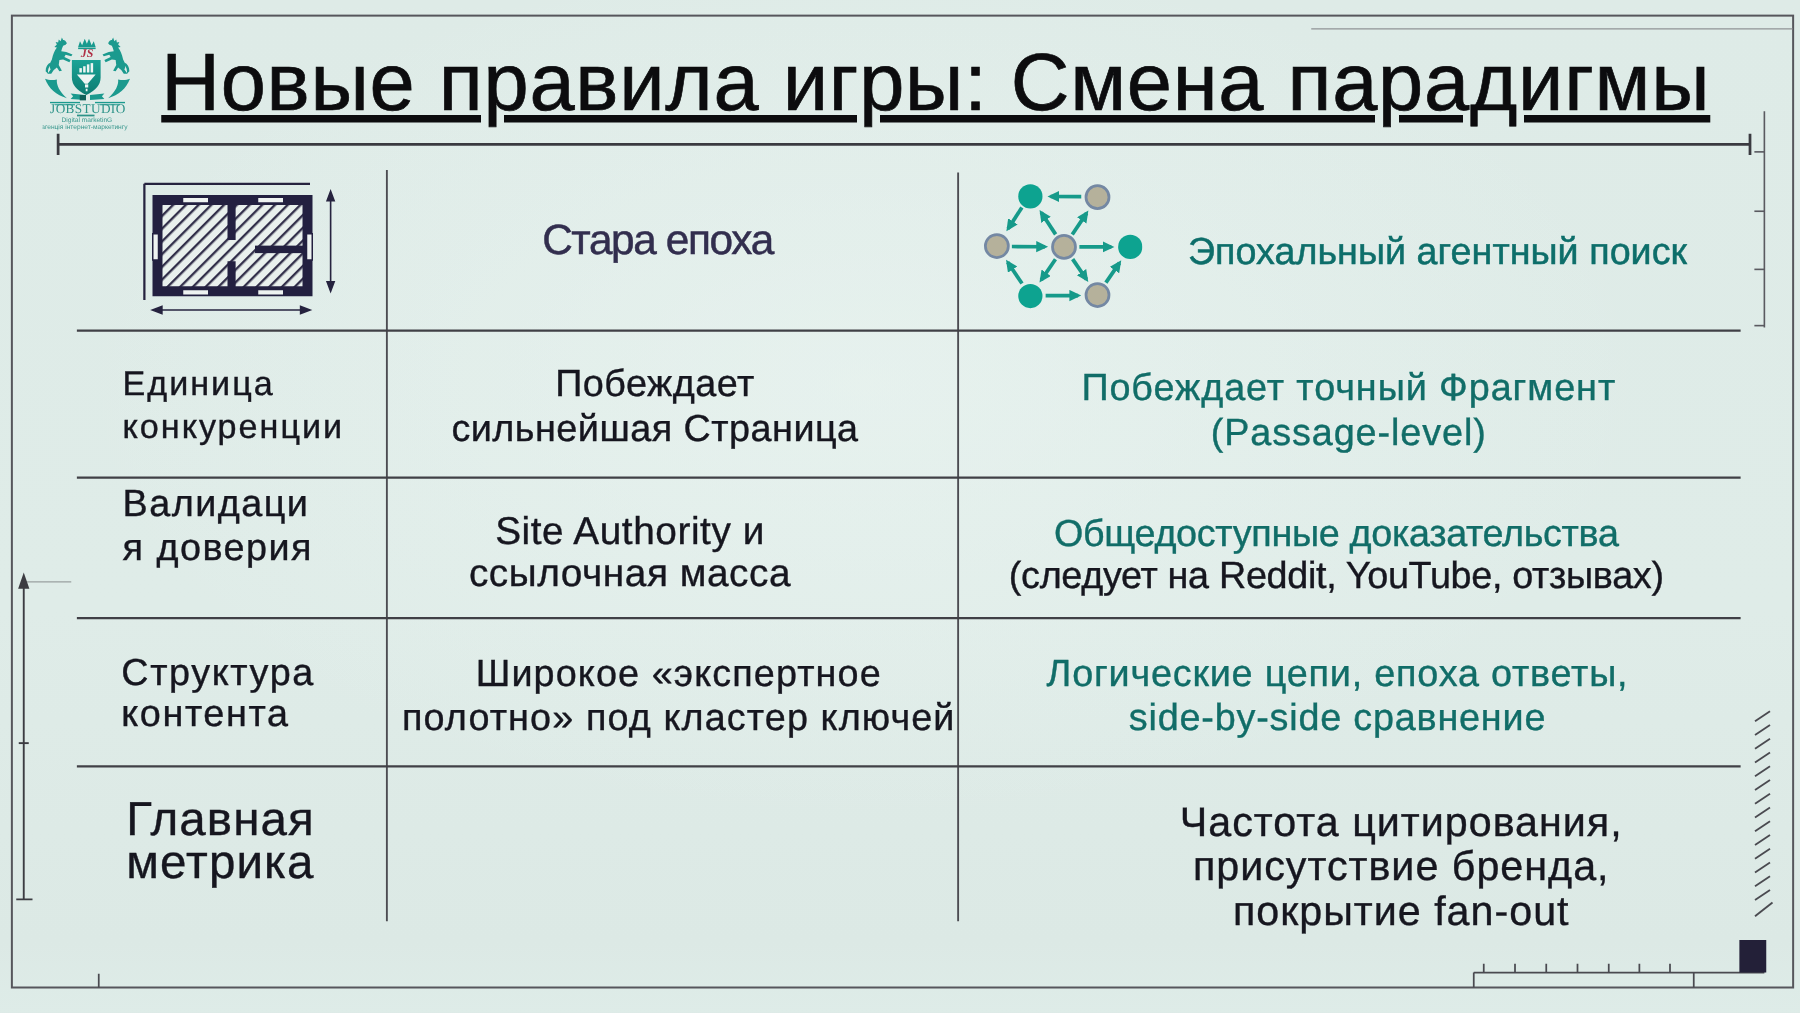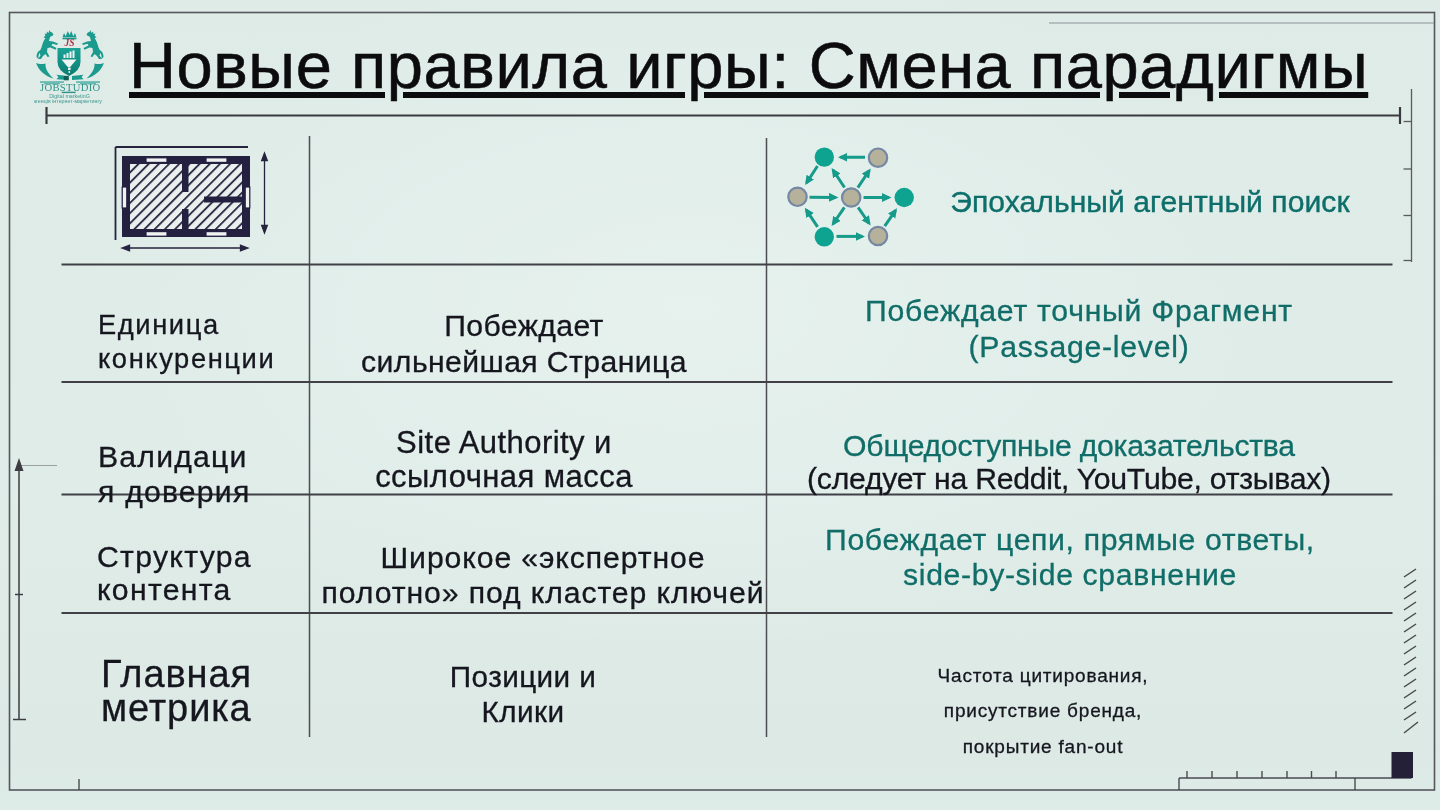--- a/index.html
+++ b/index.html
@@ -4,21 +4,21 @@
 <style>
   html,body{margin:0;padding:0;}
   body{width:1440px;height:810px;overflow:hidden;background:#dde9e6;}
   #page{position:absolute;top:0;left:0;width:1440px;height:810px;
     background:
       radial-gradient(ellipse 900px 500px at 48% 38%, rgba(238,247,244,.5), rgba(238,247,244,0) 70%),
       linear-gradient(180deg,#deebe7 0%,#dfece8 60%,#dce9e5 93%,#deece8 100%);
     font-family:"Liberation Sans",sans-serif;}
   .t{position:absolute;white-space:pre;}
   .c{transform:translateX(-50%);text-align:center;}
-  .dark{color:#16161f;margin-top:18px;}
+  .dark{color:#16161f;}
   .teal{color:#116d68;}
   #title{left:129px;top:33px;font-size:65px;line-height:65px;color:#0c0c0e;letter-spacing:.58px;text-decoration:underline;-webkit-text-stroke:.55px #0c0c0e;}
   .h1{font-size:33.9px;line-height:34px;color:#322e4e;letter-spacing:-1.1px;-webkit-text-stroke:.4px #322e4e;}
   .h2{font-size:30.1px;line-height:30px;color:#0d6e6a;letter-spacing:.05px;margin-top:12px;-webkit-text-stroke:.4px #0d6e6a;}
   .bt{-webkit-text-stroke:.3px currentColor;}
 </style>
 </head>
 <body>
 <div id="page">
 
@@ -193,43 +193,42 @@
       <circle cx="40.3" cy="17.1" r="9.7" fill="#0da390"></circle>
       <circle cx="94" cy="17.7" r="9.2" fill="#b5b19b" stroke="#7488a3" stroke-width="2.2"></circle>
       <circle cx="13.5" cy="56.8" r="9.2" fill="#b5b19b" stroke="#7488a3" stroke-width="2.2"></circle>
       <circle cx="67.2" cy="57.5" r="9.2" fill="#b5b19b" stroke="#7488a3" stroke-width="2.2"></circle>
       <circle cx="120.2" cy="57.5" r="9.7" fill="#0da390"></circle>
       <circle cx="40.3" cy="96.8" r="9.7" fill="#0da390"></circle>
       <circle cx="94" cy="96" r="9.2" fill="#b5b19b" stroke="#7488a3" stroke-width="2.2"></circle>
     </g>
   </svg>
 
+  <div class="t c h1" style="left:526px;top:175.4px;">Стара епоха</div>
   <div class="t c h2" style="left:1150px;top:175.1px;">Эпохальный агентный поиск</div>
 
   <div class="t dark bt" style="left:98px;top:290px;font-size:27.3px;line-height:34px;letter-spacing:1.6px;">Единица
 конкуренции</div>
   <div class="t c teal bt" style="left:1079px;top:293px;font-size:30.2px;line-height:36px;letter-spacing:.75px;">Побеждает точный Фрагмент
 (Passage-level)</div>
   <div class="t c dark bt" style="left:524px;top:289.8px;font-size:30.2px;line-height:36.5px;letter-spacing:.4px;">Побеждает
 сильнейшая Страница</div>
 
-  <div class="t dark bt" style="left:98px;top:422px;font-size:30.2px;line-height:34.6px;letter-spacing:1.2px;">Валидаци
+  <div class="t dark bt" style="left:98px;top:387px;font-size:30.2px;line-height:34.6px;letter-spacing:1.2px;">Валидаци
 я доверия</div>
   <div class="t c dark bt" style="left:504px;top:407.7px;font-size:31px;line-height:34.7px;letter-spacing:.45px;">Site Authority и
 ссылочная масса</div>
   <div class="t c bt dark" style="left:1069px;top:410.8px;font-size:30.2px;line-height:33px;letter-spacing:-.25px;text-align:center;"><span class="teal">Общедоступные доказательства</span>
 (следует на Reddit, YouTube, отзывах)</div>
 
   <div class="t c dark bt" style="left:543px;top:522px;font-size:30.2px;line-height:35.1px;letter-spacing:.9px;">Широкое «экспертное
 полотно» под кластер ключей</div>
   <div class="t dark bt" style="left:97px;top:523px;font-size:30.2px;line-height:32.7px;letter-spacing:1.3px;">Структура
 контента</div>
-  <div class="t c teal bt" style="left:1070px;top:523.2px;font-size:30.2px;line-height:34.9px;letter-spacing:.65px;">Побеждает цепи, прямые ответы,
+  <div class="t c teal bt" style="left:1070px;top:523.2px;font-size:30.2px;line-height:34.9px;letter-spacing:.65px;">Логические цепи, епоха ответы,
 side-by-side сравнение</div>
 
   <div class="t dark bt" style="left:101px;top:638.9px;font-size:38px;line-height:34.3px;letter-spacing:.9px;">Главная
 метрика</div>
-  <div class="t c dark bt" style="left:523px;top:642.3px;font-size:29.7px;line-height:34.6px;letter-spacing:.4px;">Позиции и
-Клики</div>
-  <div class="t c dark bt" style="left:1043px;top:640.1px;font-size:19px;line-height:35.2px;letter-spacing:.8px;">Частота цитирования,
+  <div class="t c dark bt" style="left:1121px;top:640.1px;font-size:33px;line-height:35.2px;letter-spacing:.8px;">Частота цитирования,
 присутствие бренда,
 покрытие fan-out</div>
 </div>
 
 </body></html>

